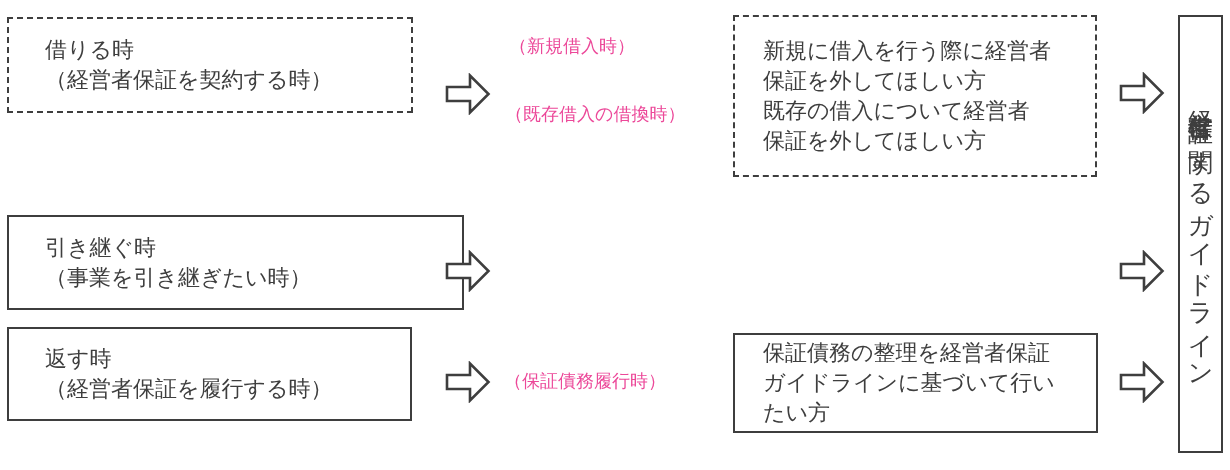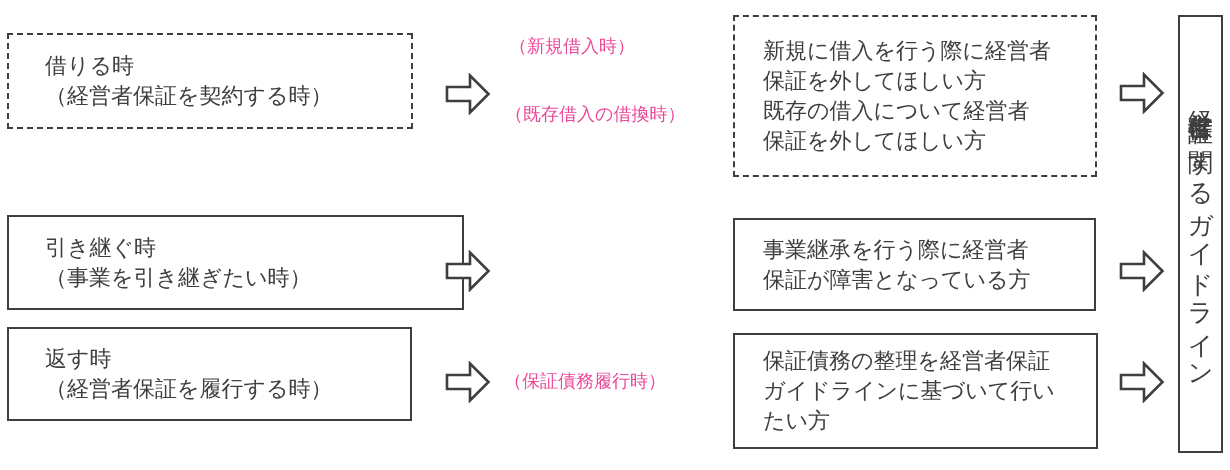--- a/index.html
+++ b/index.html
@@ -32,39 +32,39 @@
   .tlabel {
     position: absolute;
     font-size: 18px;
     line-height: 24px;
     color: #ec4899;
     white-space: nowrap;
   }
   .arrow { position: absolute; width: 46px; height: 42px; }
 
   
-  .lb1 { left: 7px;    top: 33px;  width: 406px; height: 96px; justify-content: center;  }
+  .lb1 { left: 7px;    top: 17px;  width: 406px; height: 96px; justify-content: center;  }
   .al1 { left: 445px;  top: 73px;  }
   .t1a { left: 509px;  top: 34px;  }
   .t1b { left: 505px;  top: 102px; }
   .rb1 { left: 733px;  top: 15px;  width: 364px; height: 162px; justify-content: center; }
   .ar1 { left: 1119px; top: 72px;  }
 
   
   .lb2 { left: 7px;    top: 215px; width: 457px; height: 95px;  }
   .al2 { left: 445px;  top: 250px; }
   .t2  { left: 504px;  top: 259px; }
   .rb2 { left: 733px;  top: 218px; width: 363px; height: 93px;  }
   .ar2 { left: 1119px; top: 250px; }
 
   
   .lb3 { left: 7px;    top: 327px; width: 405px; height: 94px;  }
   .al3 { left: 445px;  top: 361px; }
   .t3  { left: 504px;  top: 369px; }
-  .rb3 { left: 733px;  top: 333px; width: 365px; height: 116px; }
+  .rb3 { left: 733px;  top: 333px; width: 365px; height: 100px; }
   .ar3 { left: 1119px; top: 361px; }
 
   
   .vbox {
     position: absolute;
     left: 1178px; top: 15px;
     width: 45px; height: 438px;
     box-sizing: border-box;
     border: 2.5px solid #3e3e3e;
     writing-mode: vertical-rl;
@@ -108,24 +108,20 @@
   <div class="box left-box lb2">
     <div class="line">引き継ぐ時</div>
     <div class="line">（事業を引き継ぎたい時）</div>
   </div>
 
   <svg class="arrow al2" viewBox="0 0 46 42">
     <polygon points="2,14 25,14 25,2.5 43.5,21 25,39.5 25,28 2,28" fill="#ffffff" stroke="#3e3e3e" stroke-width="2.6" stroke-linejoin="miter"></polygon>
   </svg>
 
 
-  <div class="box right-box rb2">
-    <div class="line">事業継承を行う際に経営者</div>
-    <div class="line">保証が障害となっている方</div>
-  </div>
 
   <svg class="arrow ar2" viewBox="0 0 46 42">
     <polygon points="2,14 25,14 25,2.5 43.5,21 25,39.5 25,28 2,28" fill="#ffffff" stroke="#3e3e3e" stroke-width="2.6" stroke-linejoin="miter"></polygon>
   </svg>
 
   <div class="box left-box lb3">
     <div class="line">返す時</div>
     <div class="line">（経営者保証を履行する時）</div>
   </div>
 

